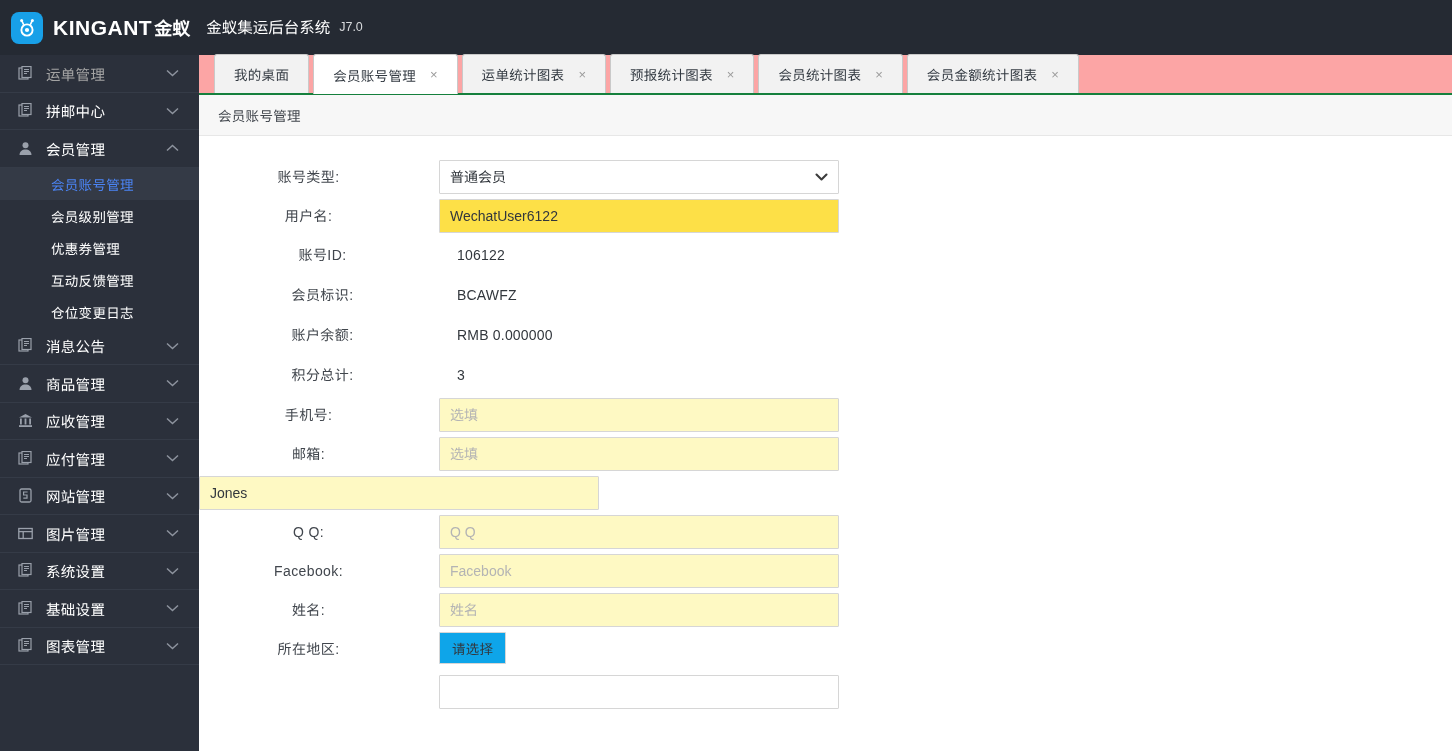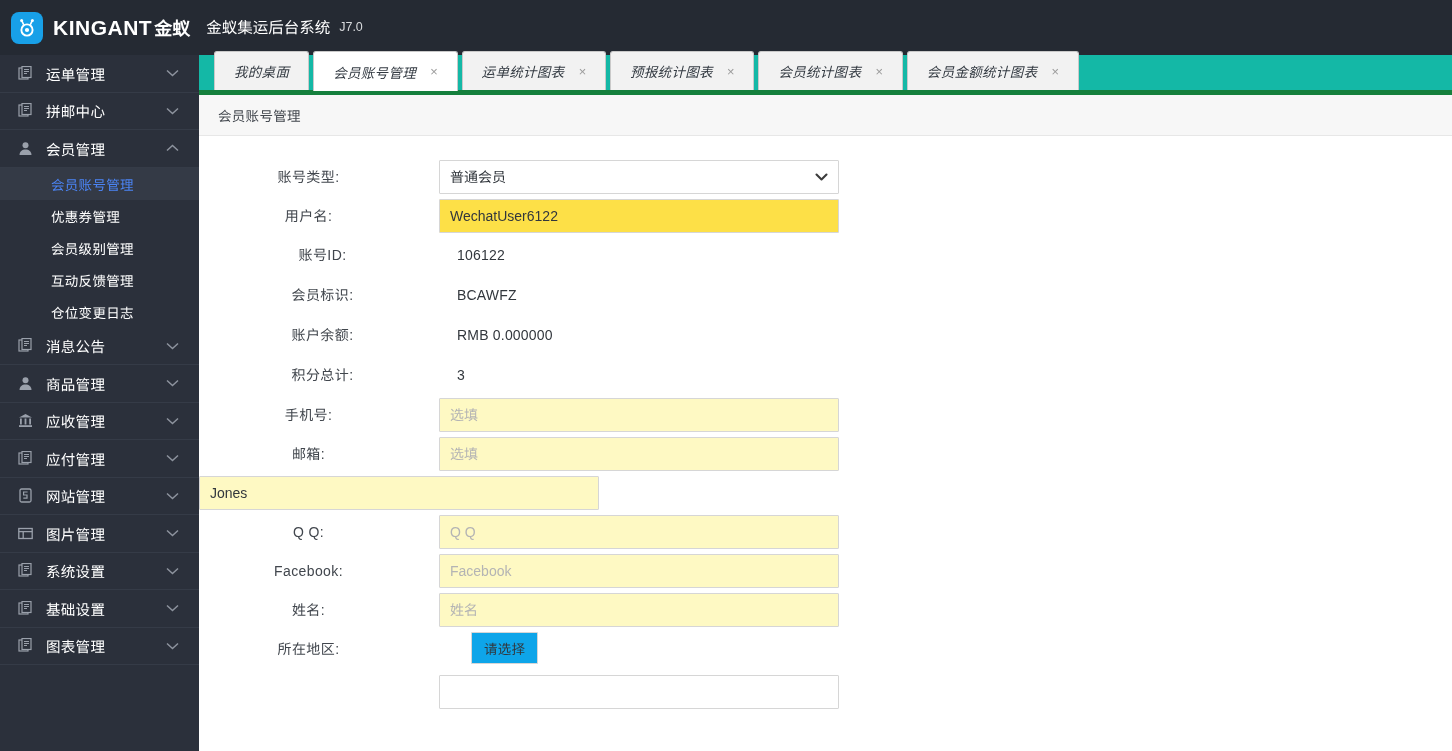--- a/index.html
+++ b/index.html
@@ -63,21 +63,21 @@
     width: 17px; height: 17px; flex: 0 0 auto;
     display: flex; align-items: center; justify-content: center;
     color: #9aa0ab;
   }
   .nav-ico svg { display: block; }
   .nav-label {
     font-size: 14.5px; color: #ffffff;
     margin-left: 12px; font-weight: 500;
     letter-spacing: 0.3px;
   }
-  .nav-item.active-top .nav-label { color: #ffffff; }
+  .nav-item.active-top .nav-label { color: #a3a3a3; }
   .nav-caret {
     position: absolute; right: 20px; top: 50%;
     transform: translateY(-50%);
     color: #8d939e;
   }
   .nav-caret svg { display: block; }
 
   .subnav { background: #2b303b; }
   .sub-item {
     height: 32px;
@@ -97,25 +97,24 @@
   .main {
     position: absolute; top: 55px; left: 199px;
     width: 1253px; height: 696px;
     background: #ffffff;
   }
 
   
   .tabstrip {
     position: relative;
     height: 40px;
-    background: #14b8a6;
-    border-bottom: 5px solid #15803d;
+    background: #fca5a5;
+    border-bottom: 2px solid #15803d;
     display: flex; align-items: flex-end;
     padding-left: 15px;
-    font-style: italic;
   }
   .tab {
     position: relative;
     height: 39px;
     background: #f2f2f2;
     border: 1px solid #c9c9c9;
     border-bottom: none;
     border-top-left-radius: 3px;
     border-top-right-radius: 3px;
     display: flex; align-items: center;
@@ -216,21 +215,21 @@
     border: 1px solid #d6d6d6;
     background: #0ea5e9;
     font-size: 13.5px;
     color: #32373d;
     font-family: "Liberation Sans", "DejaVu Sans", sans-serif;
     cursor: pointer;
     border-radius: 1px;
     padding: 0 12px;
     letter-spacing: 0.3px;
   }
-  .frow.region { margin-bottom: 9px; gap: 32px; }
+  .frow.region { margin-bottom: 9px; }
   .tail-inp {
     width: 400px; height: 34px;
     border: 1px solid #d6d6d6;
     background: #ffffff;
     border-radius: 1px;
   }
   .tail-row { display: flex; }
   .tail-row .flabel { line-height: 34px; }
 </style>
 </head>
@@ -304,24 +303,24 @@
             <path d="M1 6.5 L6.5 1.5 L12 6.5" fill="none" stroke="currentColor" stroke-width="1.5"></path>
           </svg>
       </span>
     </div>
 
     <div class="subnav">
       <div class="sub-item selected">
         <span>会员账号管理</span>
       </div>
       <div class="sub-item">
+        <span>会员级别管理</span>
+      </div>
+      <div class="sub-item">
         <span>优惠券管理</span>
-      </div>
-      <div class="sub-item">
-        <span>会员级别管理</span>
       </div>
       <div class="sub-item">
         <span>互动反馈管理</span>
       </div>
       <div class="sub-item">
         <span>仓位变更日志</span>
       </div>
     </div>
 
     <div class="nav-item">

